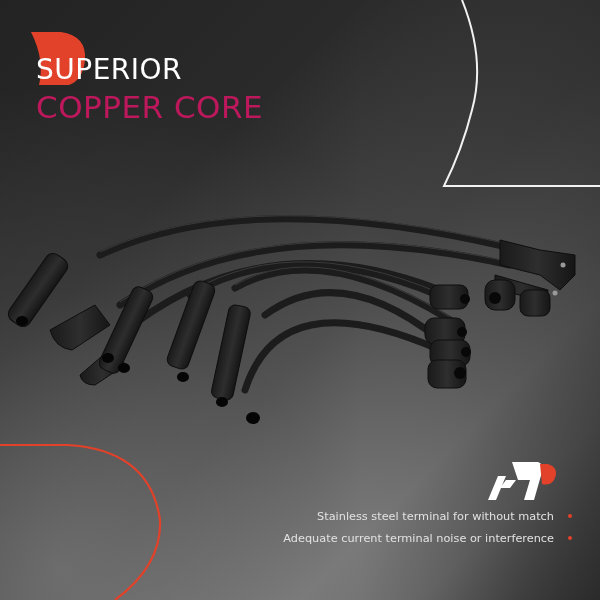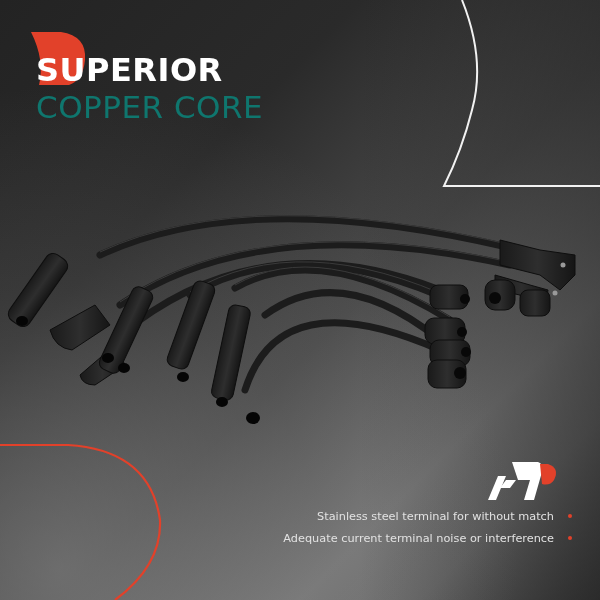--- a/index.html
+++ b/index.html
@@ -6,23 +6,23 @@
   body { width:600px; height:600px; overflow:hidden; position:relative;
     font-family:"DejaVu Sans", sans-serif; }
   .canvas { position:absolute; inset:0; width:600px; height:600px;
     background: linear-gradient(135deg, #232323 0%, #2a2a2a 30%, #4a4a4a 55%, #7a7a7a 75%, #6e6e6e 85%, #3a3a3a 100%); }
   .canvas::after { content:""; position:absolute; inset:0;
     background: radial-gradient(ellipse at 10% 95%, rgba(140,140,140,0.55) 0%, rgba(120,120,120,0.2) 35%, rgba(0,0,0,0) 60%),
                 linear-gradient(90deg, rgba(0,0,0,0) 60%, rgba(30,30,30,0.55) 100%); }
   svg.deco { position:absolute; left:0; top:0; }
   .headline { position:absolute; left:36px; top:50px; }
   .flag { position:absolute; left:-5px; top:-20px; width:58px; height:55px; }
-  .title1 { position:relative; font-family:"DejaVu Sans", sans-serif; font-weight:bold;
-    font-size:32px; color:#ffffff; letter-spacing:0.5px; line-height:40px; }
-  .title2 { position:relative; font-family:"DejaVu Sans", sans-serif; font-size:31px; color:#0f766e;
+  .title1 { position:relative; font-family:"DejaVu Sans", sans-serif; font-weight:normal;
+    font-size:28px; color:#ffffff; letter-spacing:0.5px; line-height:40px; }
+  .title2 { position:relative; font-family:"DejaVu Sans", sans-serif; font-size:31px; color:#be185d;
     letter-spacing:0.5px; line-height:34px; margin-top:0px; }
   .product { position:absolute; left:0; top:180px; width:600px; height:260px; }
   .logo { position:absolute; left:482px; top:458px; width:80px; height:46px; }
   .features { position:absolute; right:28px; top:506px; text-align:right; }
   .feature { font-family:"DejaVu Sans", sans-serif; font-size:11.3px; color:#e2e2e2; height:22px; line-height:22px;
     white-space:nowrap; }
   .bullet { display:inline-block; width:4px; height:4px; border-radius:50%; background:#e2412a; margin-left:14px;
     vertical-align:middle; position:relative; top:-1px; }
 </style>
 </head>

